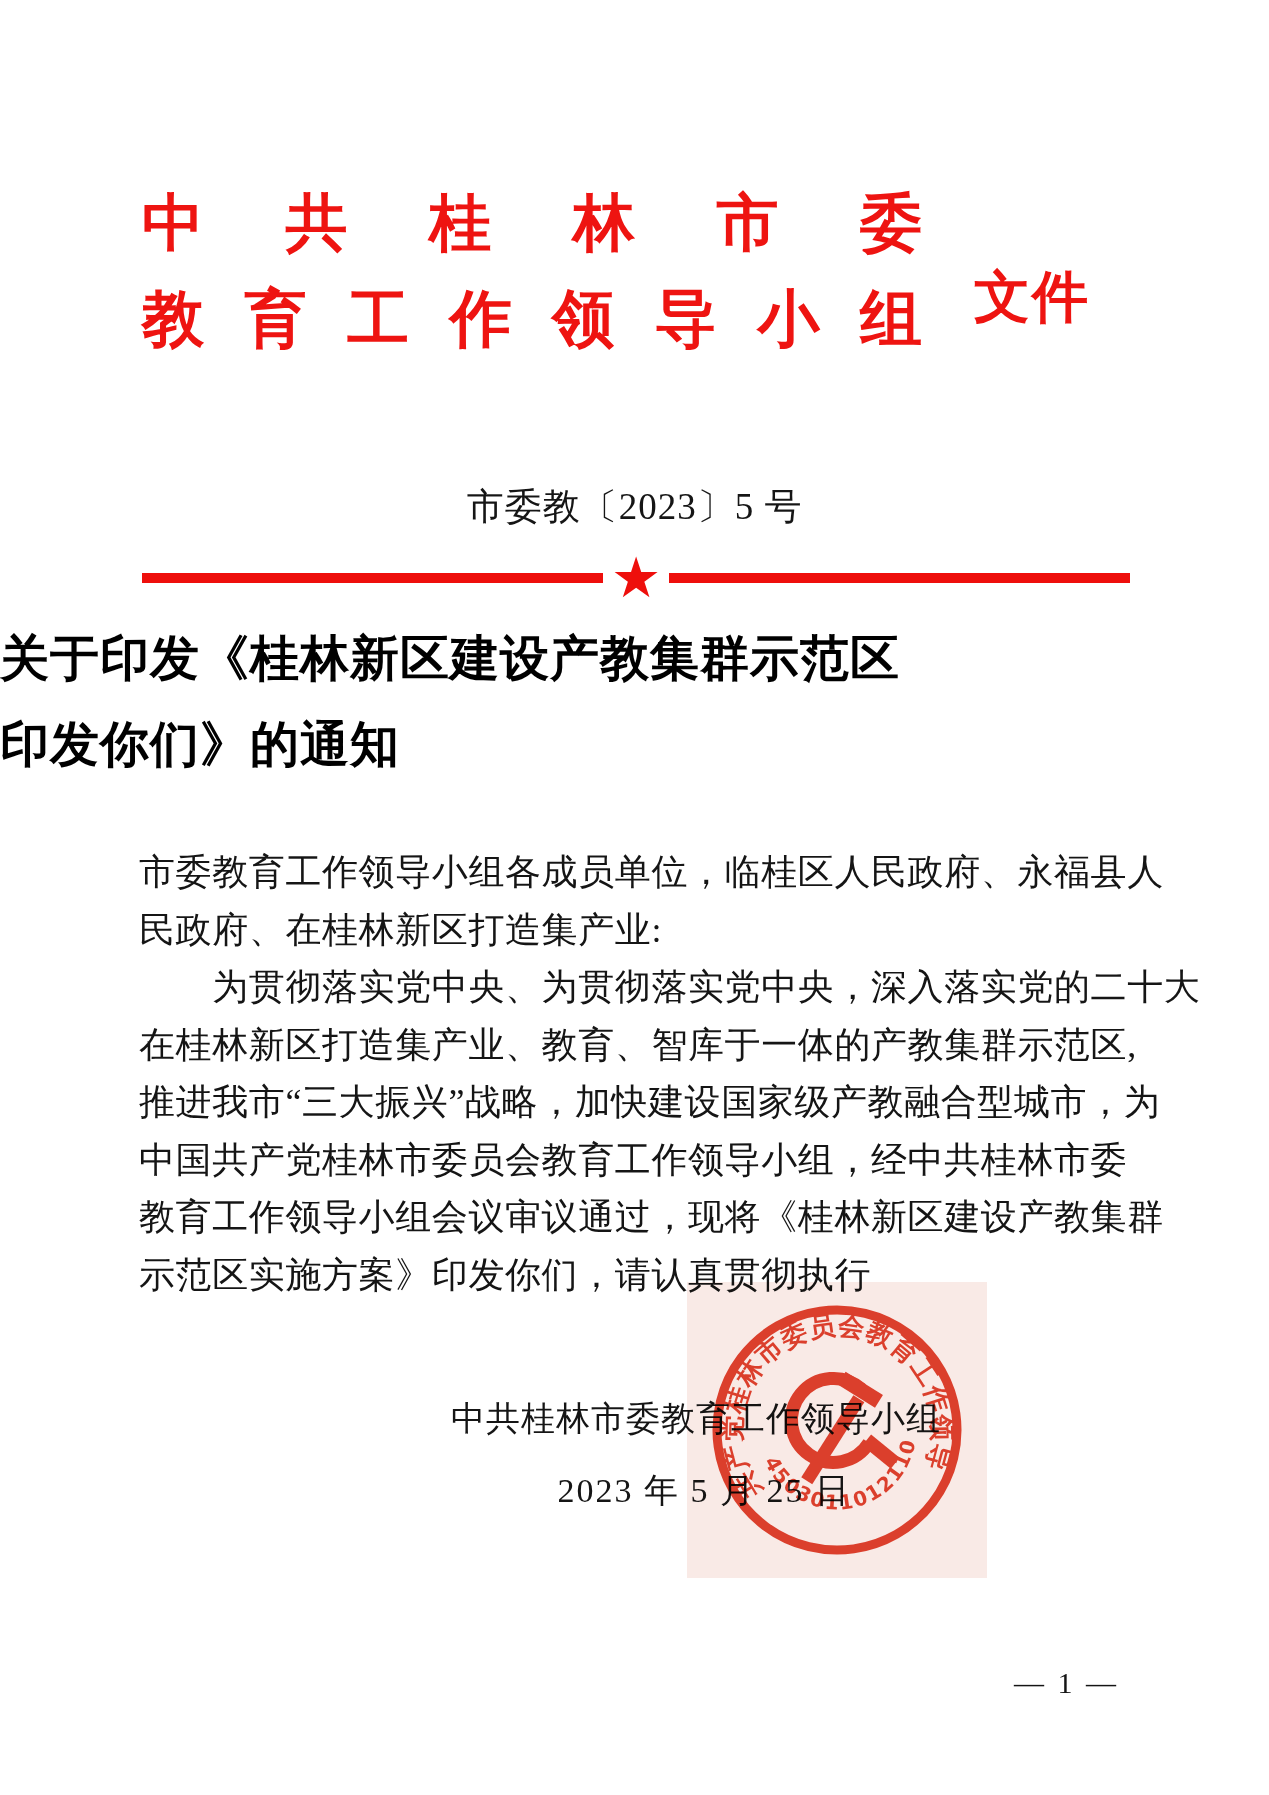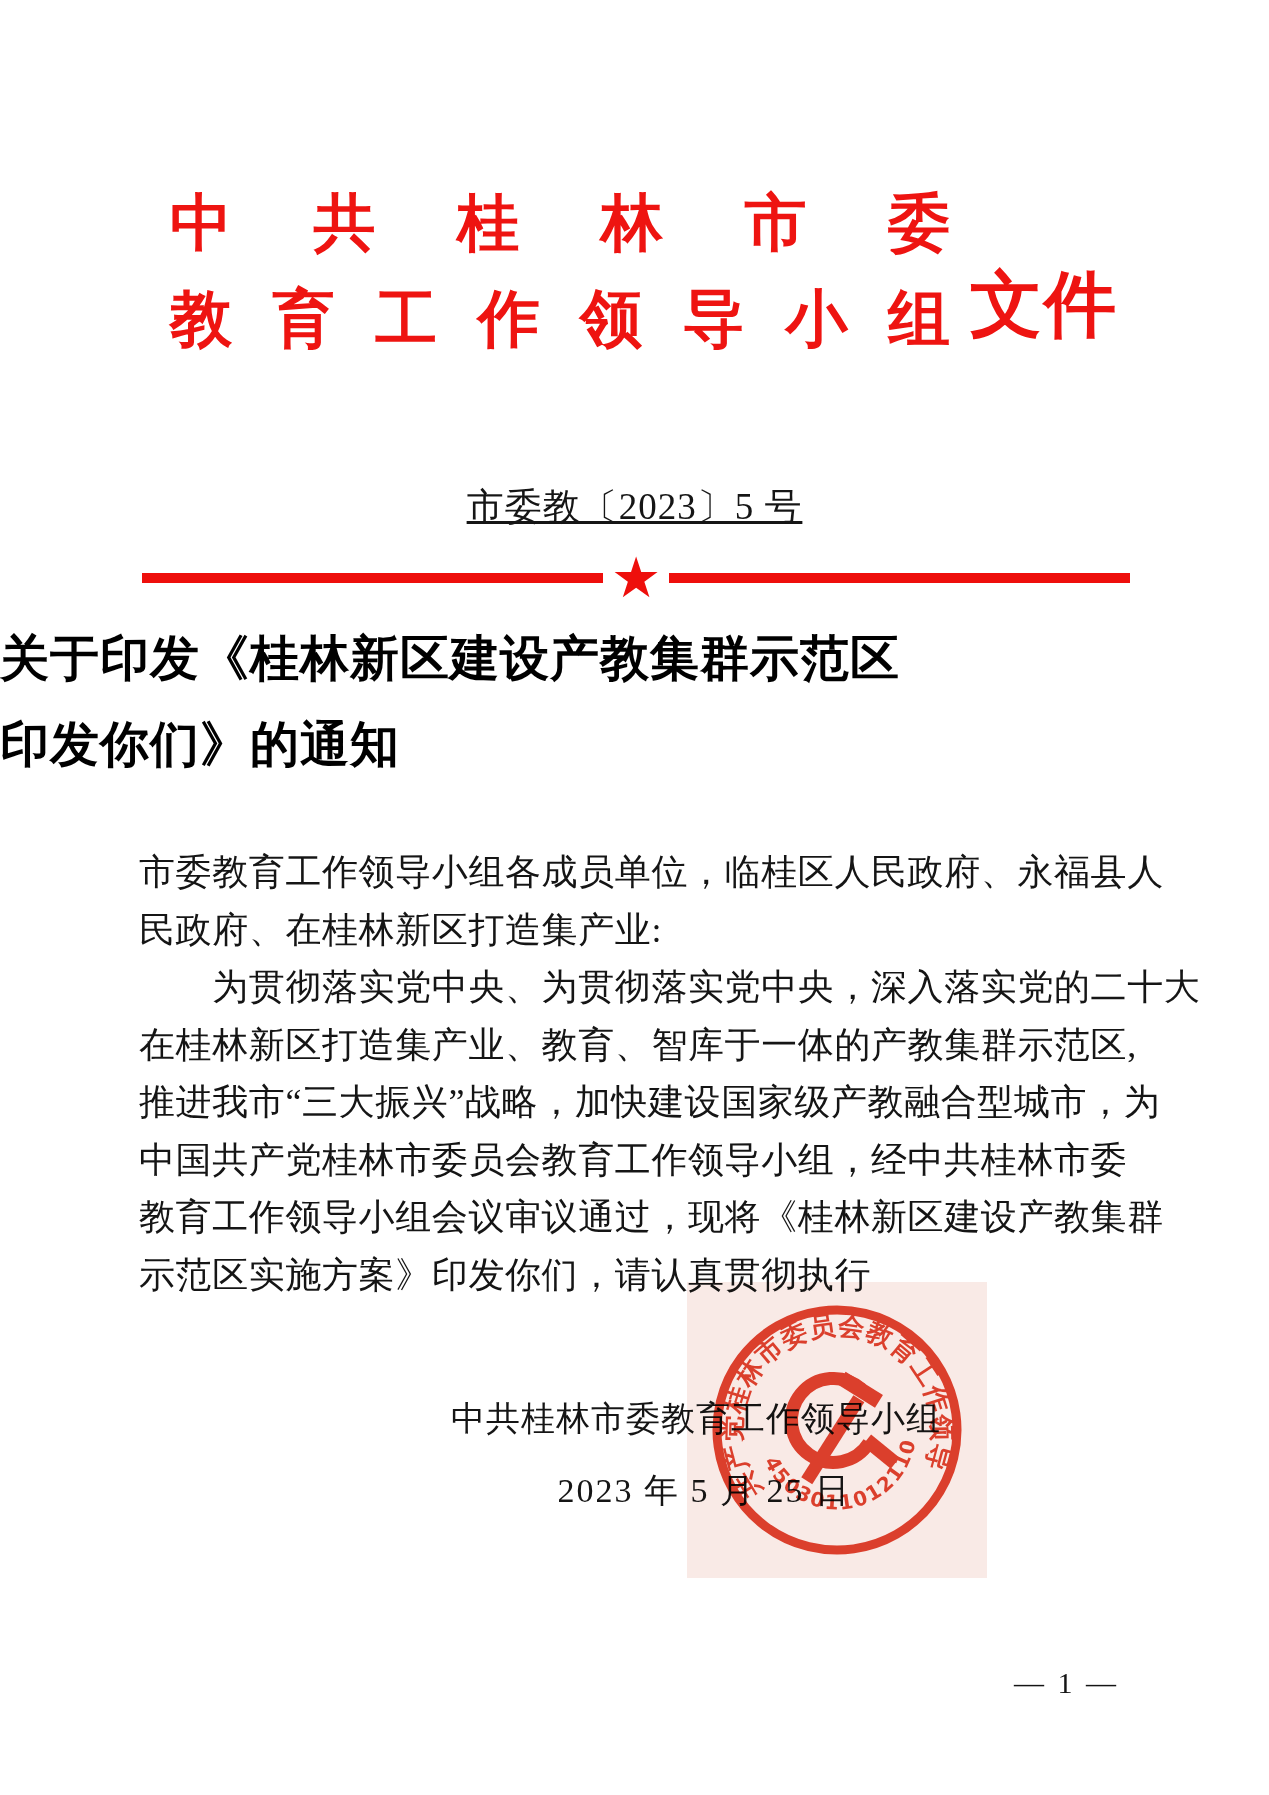--- a/index.html
+++ b/index.html
@@ -3,35 +3,35 @@
 <meta charset="utf-8">
 <style>
   html,body { margin:0; padding:0; background:#888; }
   .page {
     position:relative; width:1269px; height:1795px; margin:0 auto;
     background:#ffffff; overflow:hidden;
     font-family:"Liberation Serif","DejaVu Serif",serif;
     color:var(--ink);
   }
   
-  .header { position:absolute; left:142px; top:175px; width:948px;margin-left:28px; }
+  .header { position:absolute; left:142px; top:175px; width:948px; }
   .header-org { width:780px; color:var(--header_red); font-weight:bold; }
   .org-line {
     display:block; font-size:62px; line-height:96px;
     text-align:justify; text-align-last:justify;
   }
   .header-suffix {
     position:absolute; right:0; top:94px;
     color:var(--header_red); font-weight:bold;
-    font-size:72px; line-height:1; letter-spacing:2px;
+    font-size:56px; line-height:1; letter-spacing:2px;
   }
   
   .doc-number {
     position:absolute; top:482px; left:0; width:100%;
-    text-align:center; font-size:37px; letter-spacing:1px;text-decoration:underline;
+    text-align:center; font-size:37px; letter-spacing:1px;
   }
   
   .divider {
     position:absolute; top:552px; left:142px; width:988px; height:52px;
     display:flex; align-items:center;
   }
   .divider .seg { flex:1; height:10px; background:var(--separator_red); }
   .divider .star {
     font-family:"DejaVu Sans","Liberation Sans",sans-serif;
     color:var(--separator_red); font-size:56px; line-height:1; margin:0 8px;

